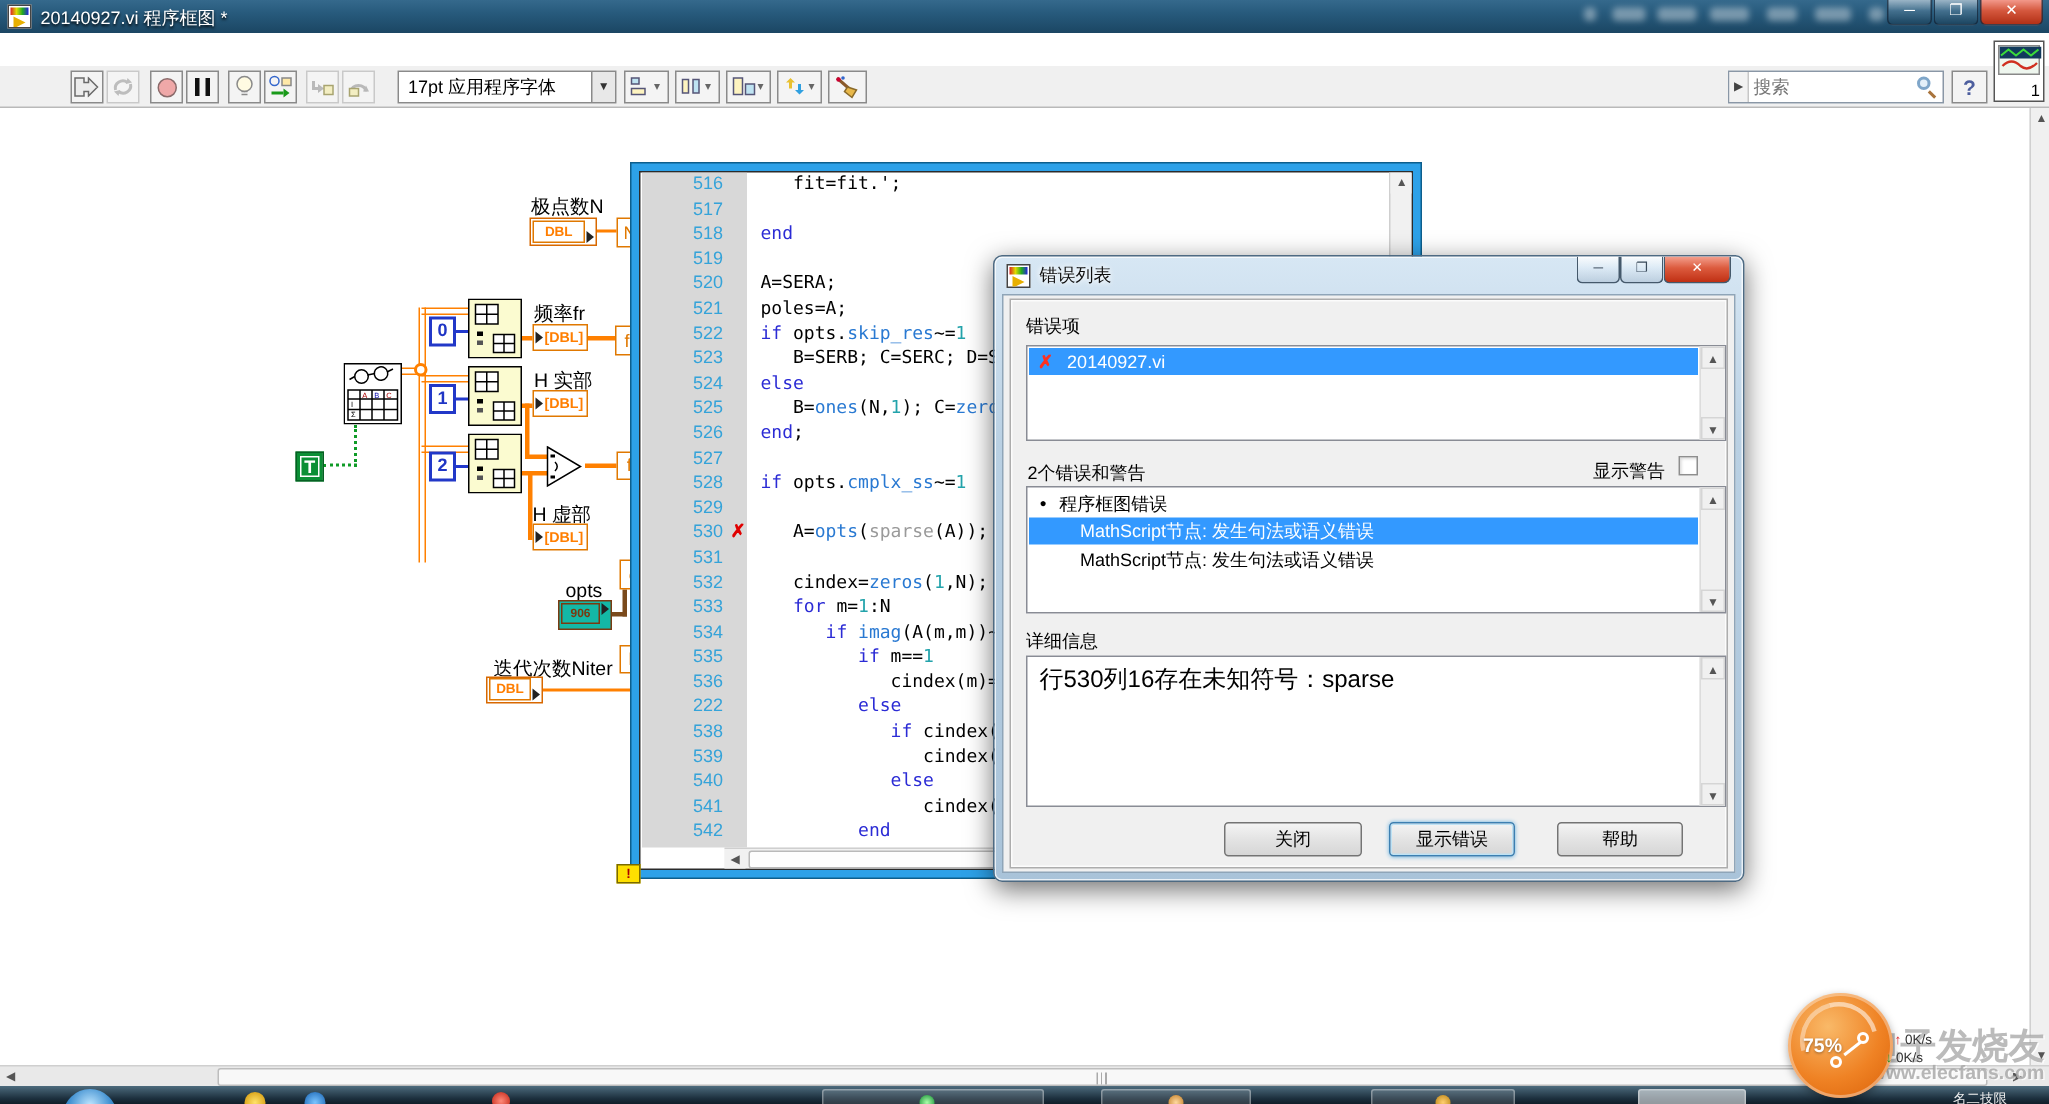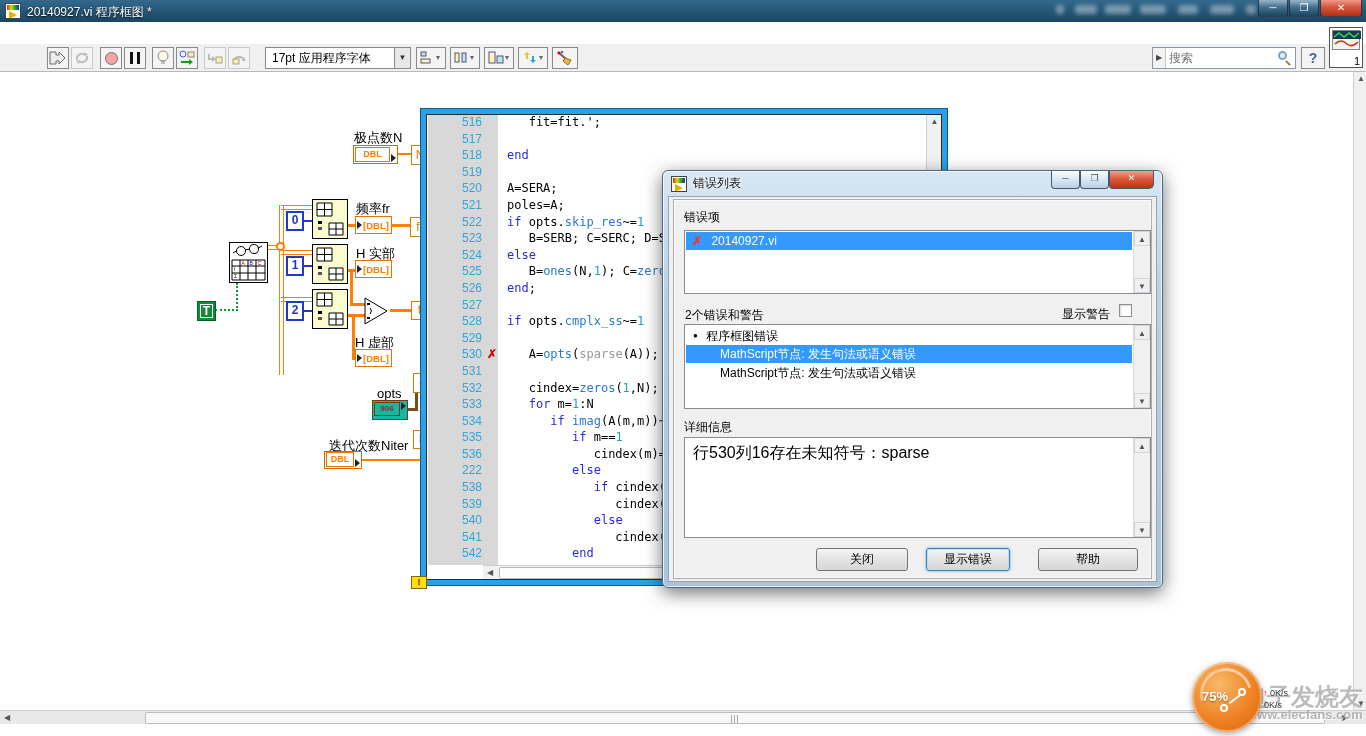--- a/index.html
+++ b/index.html
@@ -533,35 +533,52 @@
     <div class="listbox" style="left:21px;top:266px;width:467px;height:101px">
       <div style="position:absolute;left:8px;top:5px;font-size:16px">行530列16存在未知符号：sparse</div>
       <div class="lb-sb">
           <div class="up">▲</div>
           <div class="dn">▼</div>
         </div>
     </div>
 
     <div class="dlg-button" style="left:153px;top:377px;width:92px">关闭</div>
     <div class="dlg-button def" style="left:263px;top:377px;width:84px">显示错误</div>
-    <div class="dlg-button" style="left:375px;top:377px;width:100px">帮助</div>
+    <div class="dlg-button" style="left:375px;top:377px;width:84px">帮助</div>
   </div>
 
   <div class="vscroll">
     <div class="sb-a2" style="top:0;left:0">▲</div>
     <div class="sb-a2" style="bottom:0;left:0">▼</div>
   </div>
   <div class="hscroll">
     <div class="sb-a2" style="left:0;top:0">◀</div>
     <div class="sb-a2" style="right:14px;top:0">▶</div>
     <div class="thumb">
         <span class="grip"></span>
       </div>
   </div>
 
+  <div class="taskbar">
+    <div class="orb"></div>
+    <div class="task-ic" style="left:163px;width:14px;height:14px;background:radial-gradient(#ffe26a,#d09000)"></div>
+    <div class="task-ic" style="left:203px;width:14px;height:14px;background:radial-gradient(#7ac4ff,#1560b0)"></div>
+    <div class="task-ic" style="left:328px;width:12px;height:12px;background:radial-gradient(#ff8a7a,#c02010)"></div>
+    <div class="task-win" style="left:548px;width:148px">
+        <div class="task-ic" style="left:64px;top:3px;width:10px;height:10px;background:radial-gradient(#aaffaa,#108a30)"></div>
+      </div>
+    <div class="task-win" style="left:734px;width:100px">
+        <div class="task-ic" style="left:44px;top:3px;width:10px;height:10px;background:radial-gradient(#ffd9a0,#c07a20)"></div>
+      </div>
+    <div class="task-win" style="left:914px;width:96px">
+        <div class="task-ic" style="left:42px;top:3px;width:10px;height:10px;background:radial-gradient(#ffcf70,#b88010)"></div>
+      </div>
+    <div class="task-win" style="left:1092px;width:72px;background:rgba(255,255,255,.55)"></div>
+    <div class="tray-text">名二技限</div>
+  </div>
 
   <div class="watermark">
     <div class="wm-big">电子发烧友</div>
     <div class="wm-url">www.elecfans.com</div>
     <div class="ball">
       <div class="swirl"></div>
       <div class="pct">75%</div>
       <div class="n1"></div>
       <div class="n2"></div>
       <div class="ln"></div>

